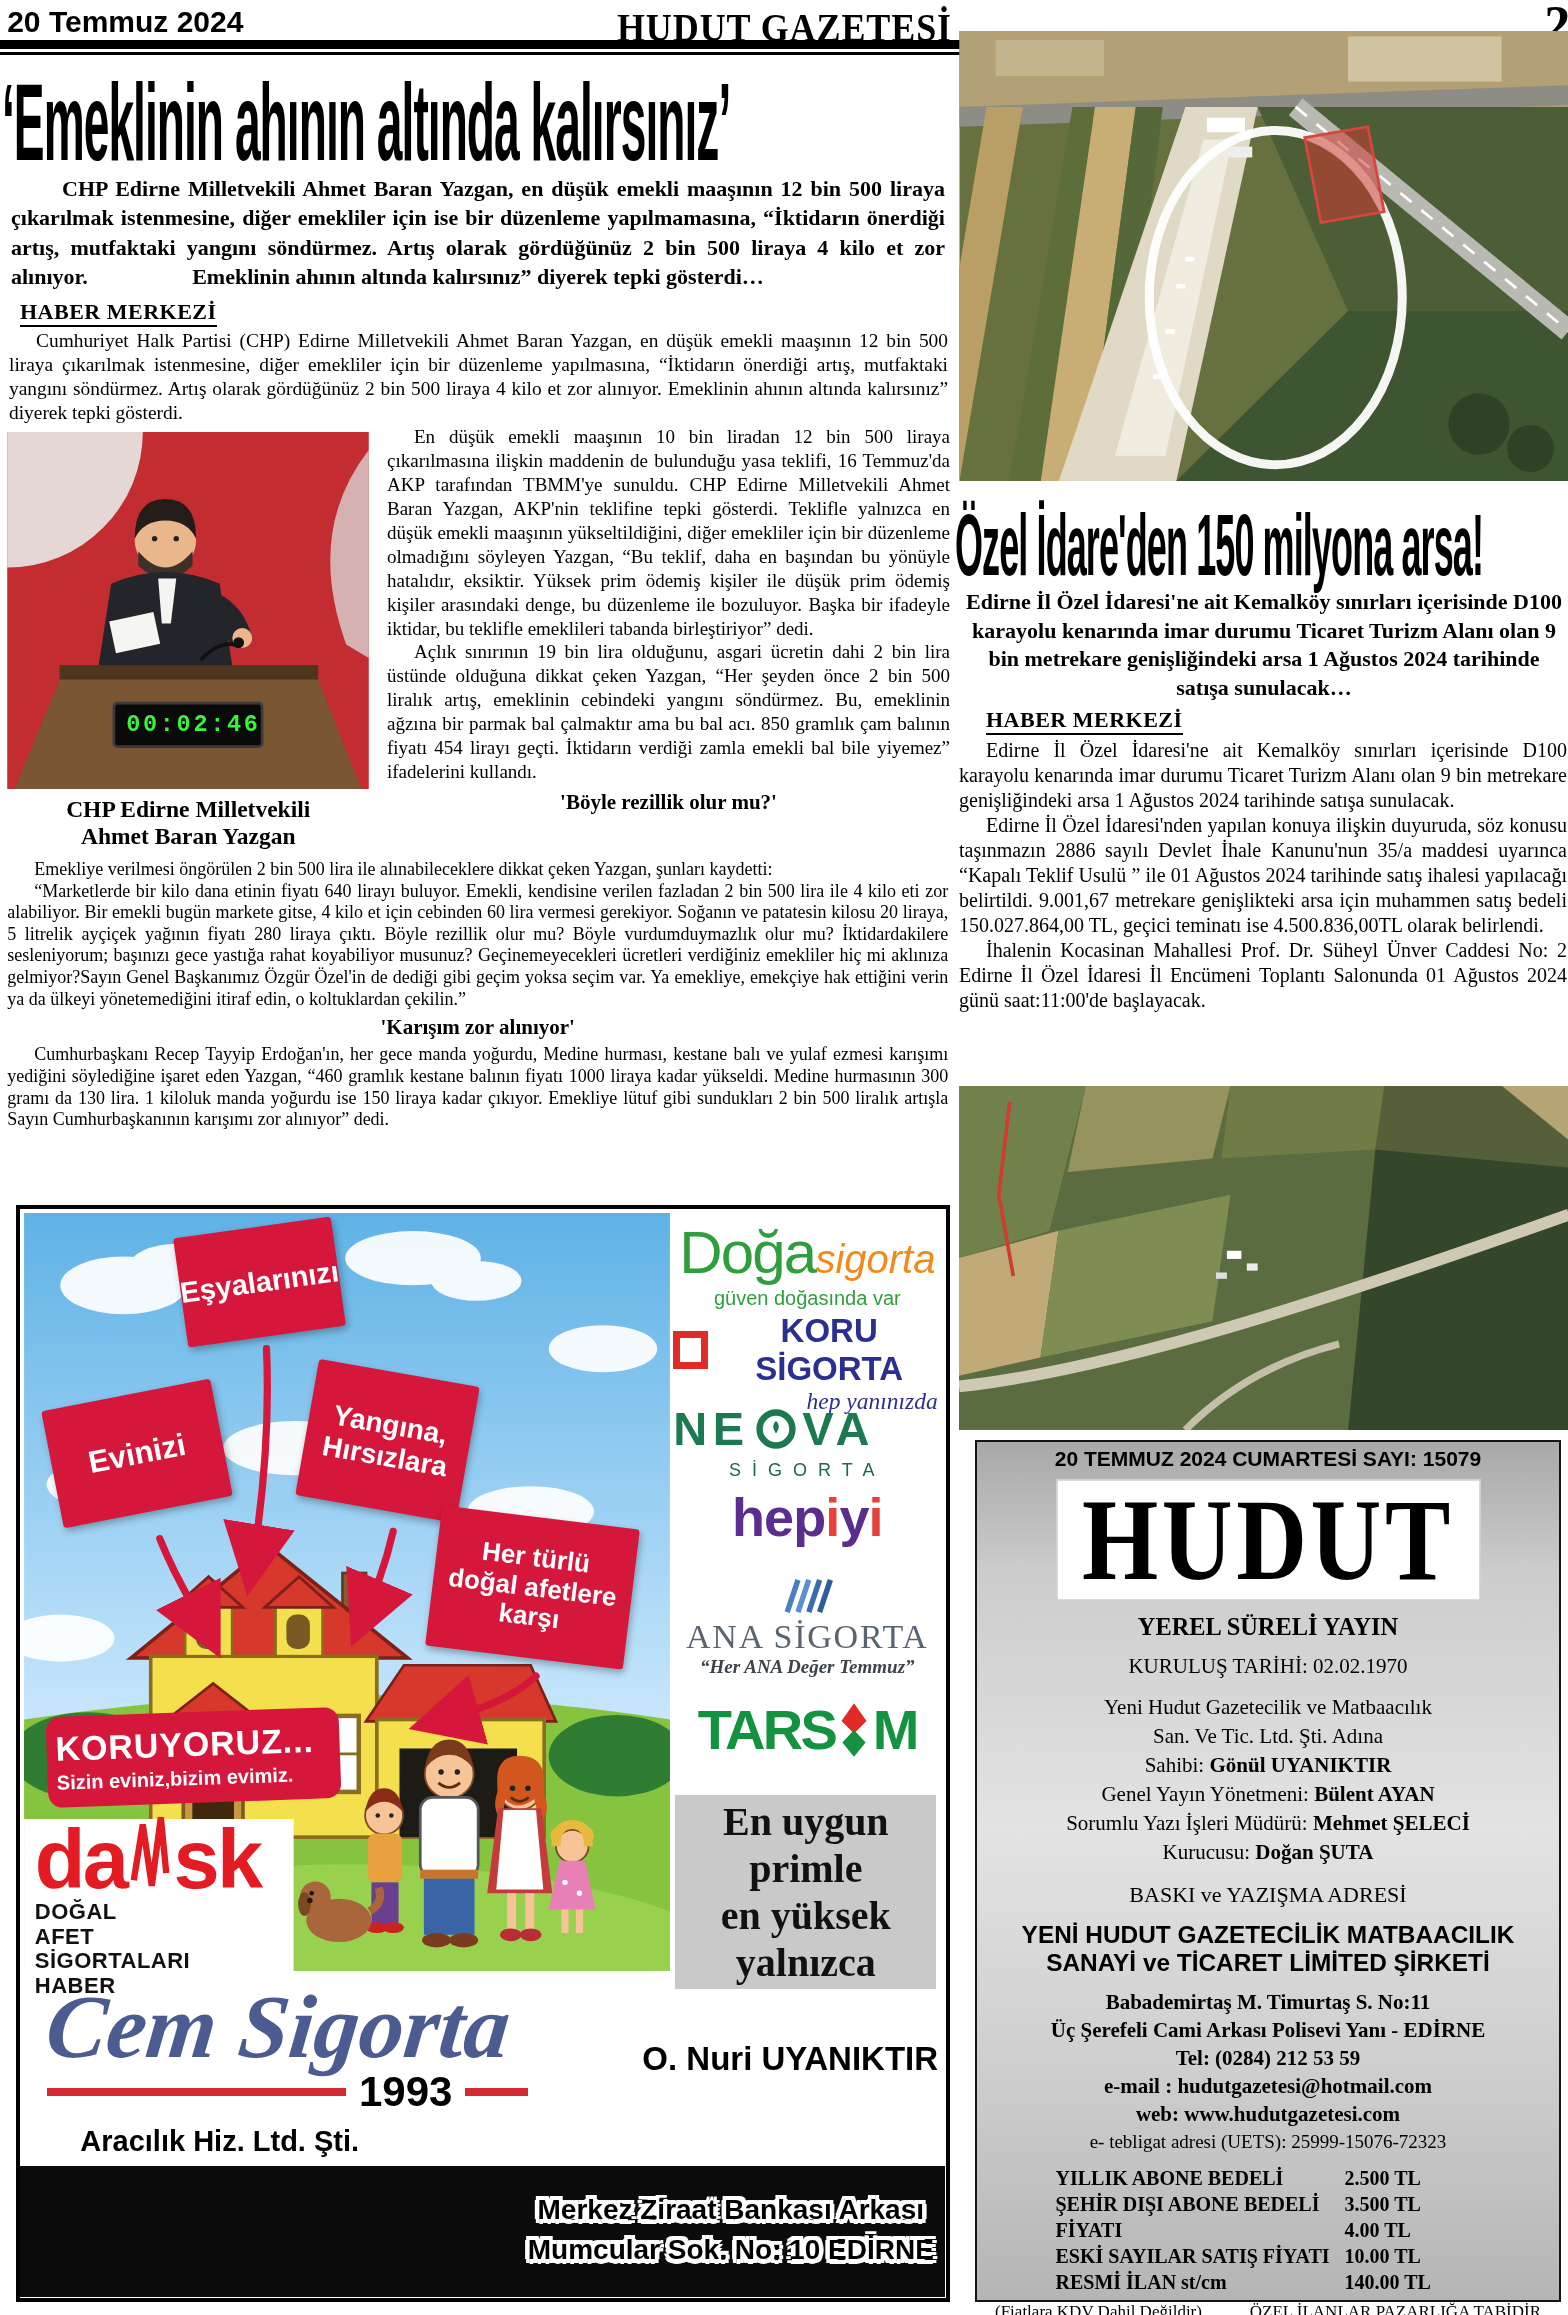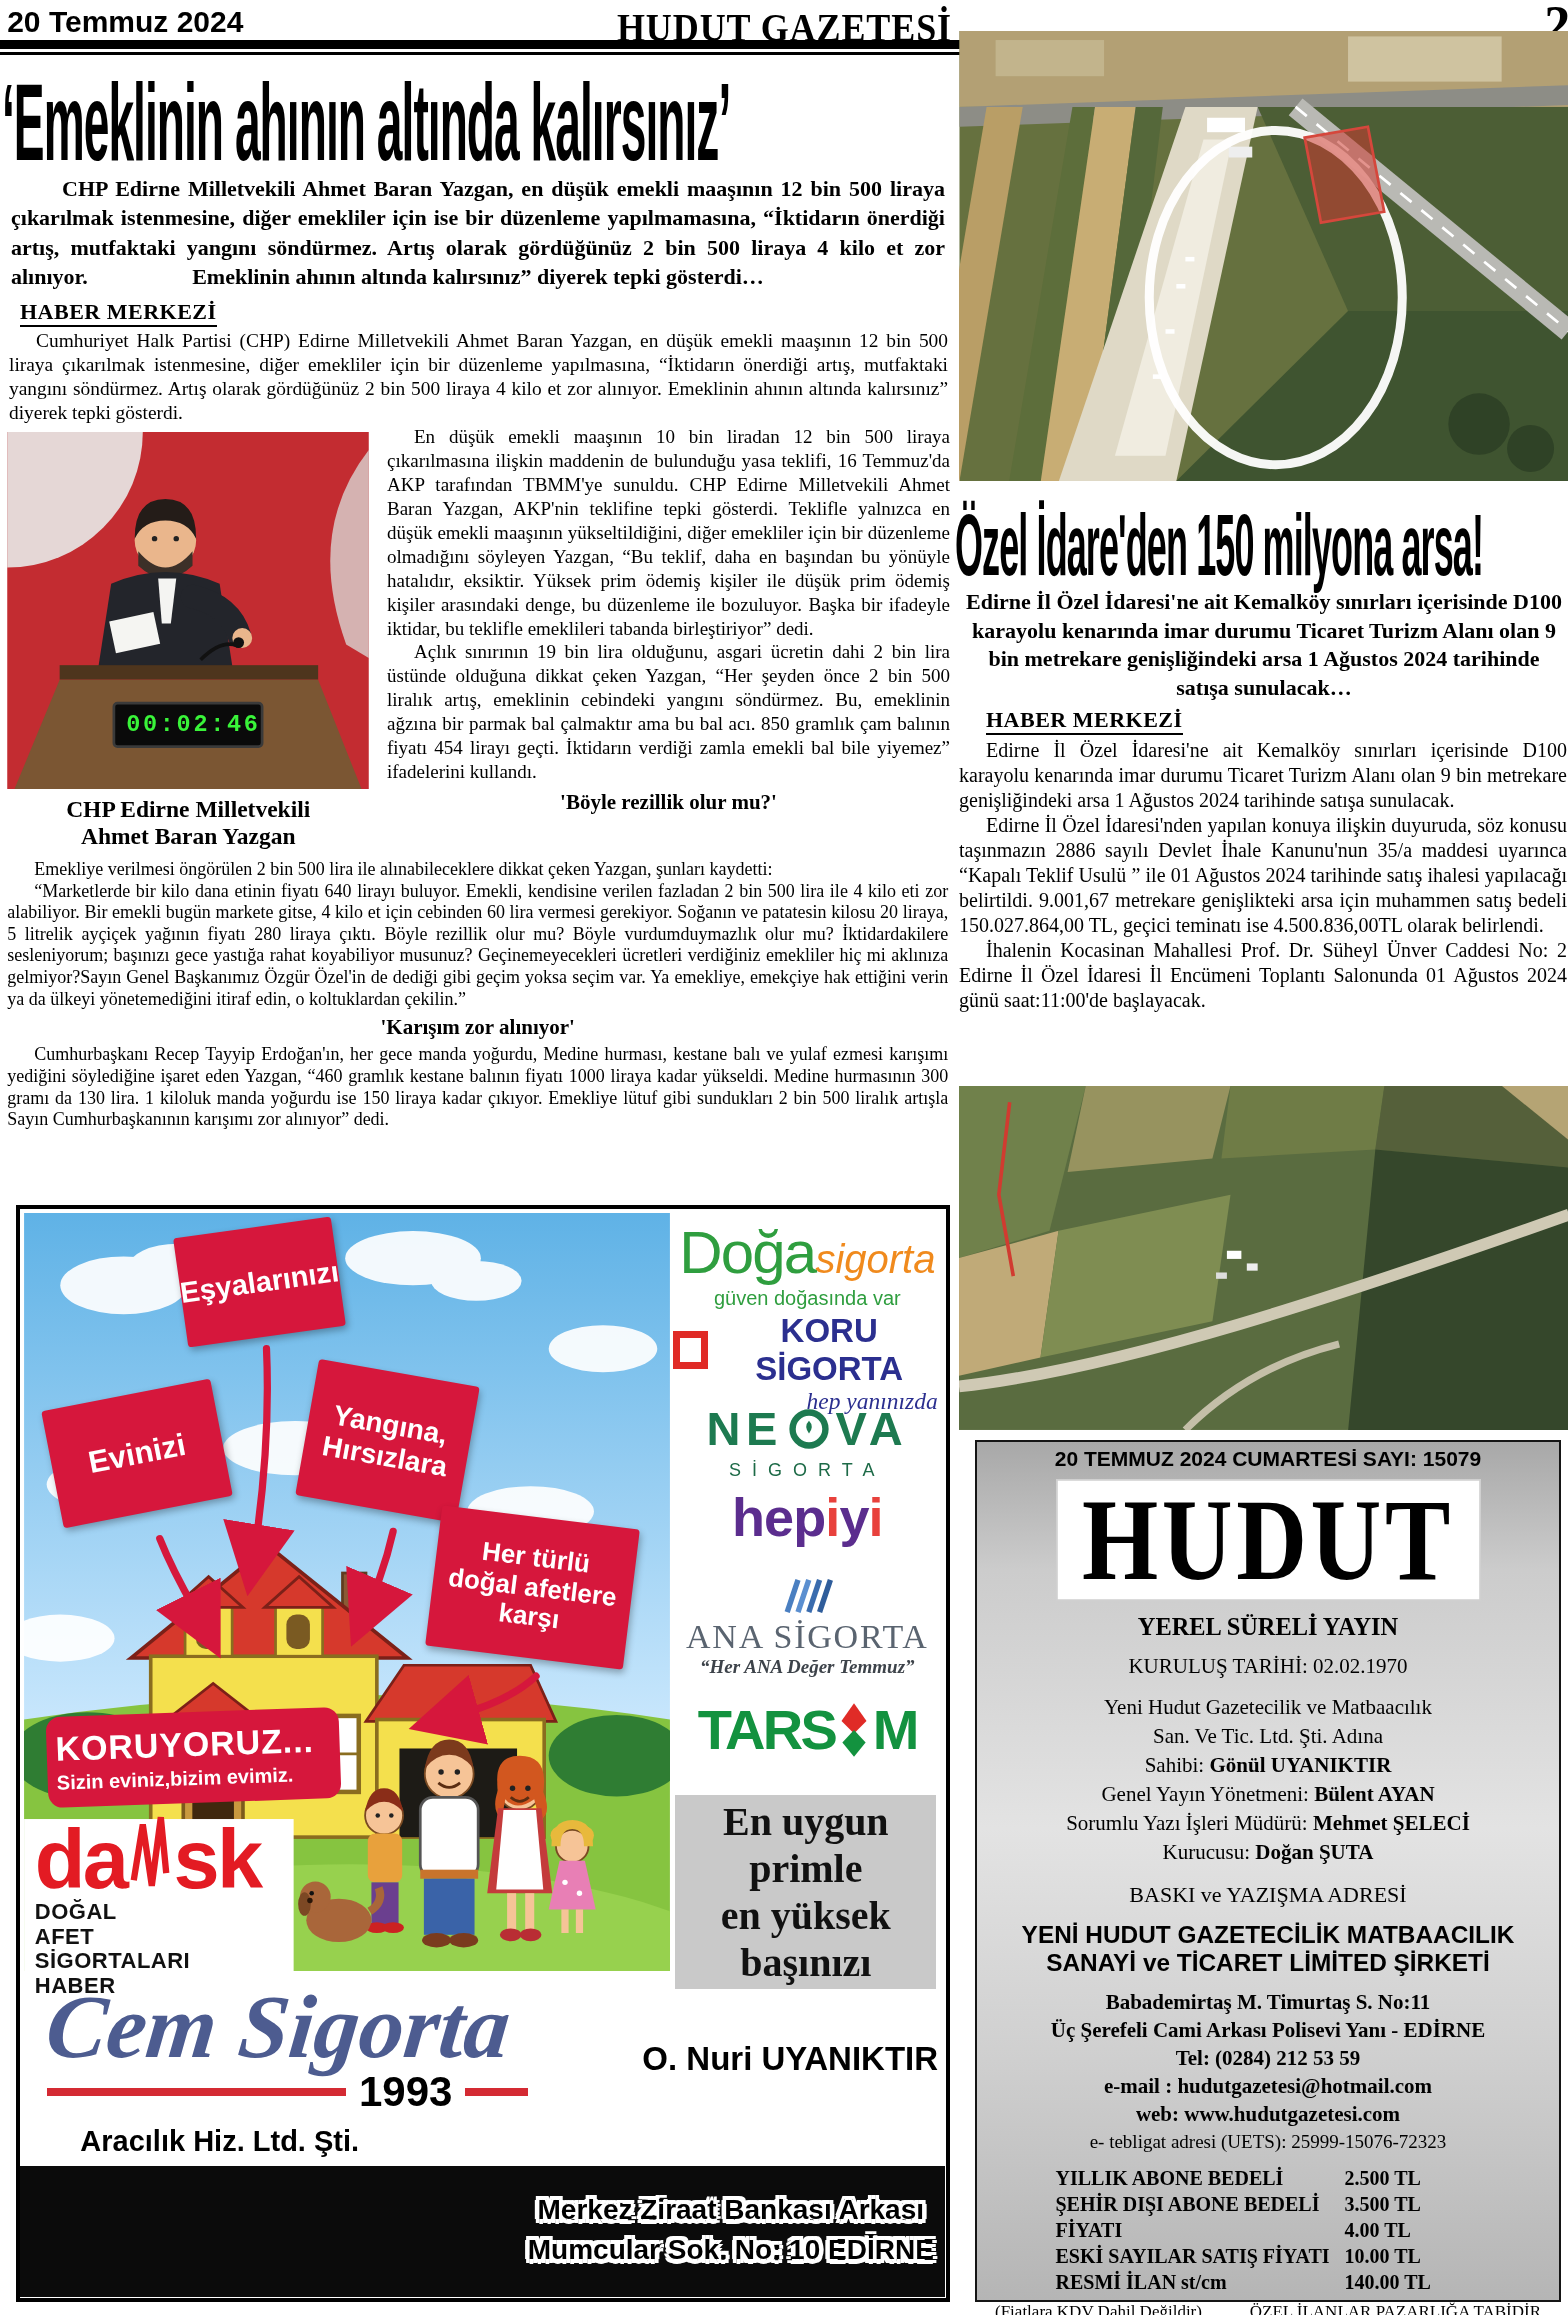--- a/index.html
+++ b/index.html
@@ -388,21 +388,21 @@
 
     <div class="logoitem sans" style="top:103px;">
       <div style="display:flex;align-items:center;justify-content:center;gap:9px;">
         <span style="width:23.5px;height:23.5px;border:7.2px solid #e02b27;display:inline-block;"></span>
         <span style="font-weight:900;font-size:33px;color:#2b2f8f;">KORU SİGORTA</span>
       </div>
       <div class="serif" style="font-style:italic;font-size:23.5px;color:#2b2f8f;text-align:right;margin-right:3.6px;">hep yanınızda</div>
     </div>
 
     <div class="logoitem sans" style="top:192px;">
-      <div style="display:flex;align-items:center;justify-content:center;gap:5.4px;">
+      <div style="display:flex;align-items:center;gap:5.4px;">
         <span style="font-weight:900;font-size:47px;color:#1d7a50;letter-spacing:5.4px;">NE</span>
         <svg width="42" height="42" viewBox="0 0 46 46">
           <circle cx="23" cy="23" r="18" fill="none" stroke="#1d7a50" stroke-width="7"></circle>
           <path d="M23,14 q6,6 0,14 q-6,-8 0,-14 z" fill="#1d7a50"></path>
         </svg>
         <span style="font-weight:900;font-size:47px;color:#1d7a50;letter-spacing:5.4px;">VA</span>
       </div>
       <div style="font-size:18px;letter-spacing:11px;color:#1d6a47;margin-top:3.6px;">SİGORTA</div>
     </div>
 
@@ -429,21 +429,21 @@
           <polygon points="19,32 32,46 19,62 6,46" fill="#13923f"></polygon>
         </svg>
         <span style="font-weight:900;font-size:56px;color:#13923f;letter-spacing:-2.7px;">M</span>
       </div>
     </div>
 
     <div class="promo">
       <div>En uygun</div>
       <div>primle</div>
       <div>en yüksek</div>
-      <div>başınızı</div>
+      <div>yalnızca</div>
     </div>
 
     <div class="agents">
       <div>O. Nuri UYANIKTIR</div>
     </div>
 
     <div class="abs" style="left:27px;top:773px;width:597px;">
       <div class="cemscript">Cem Sigorta</div>
       <div class="cemrule">
         <span class="redbar" style="width:299px;"></span>

